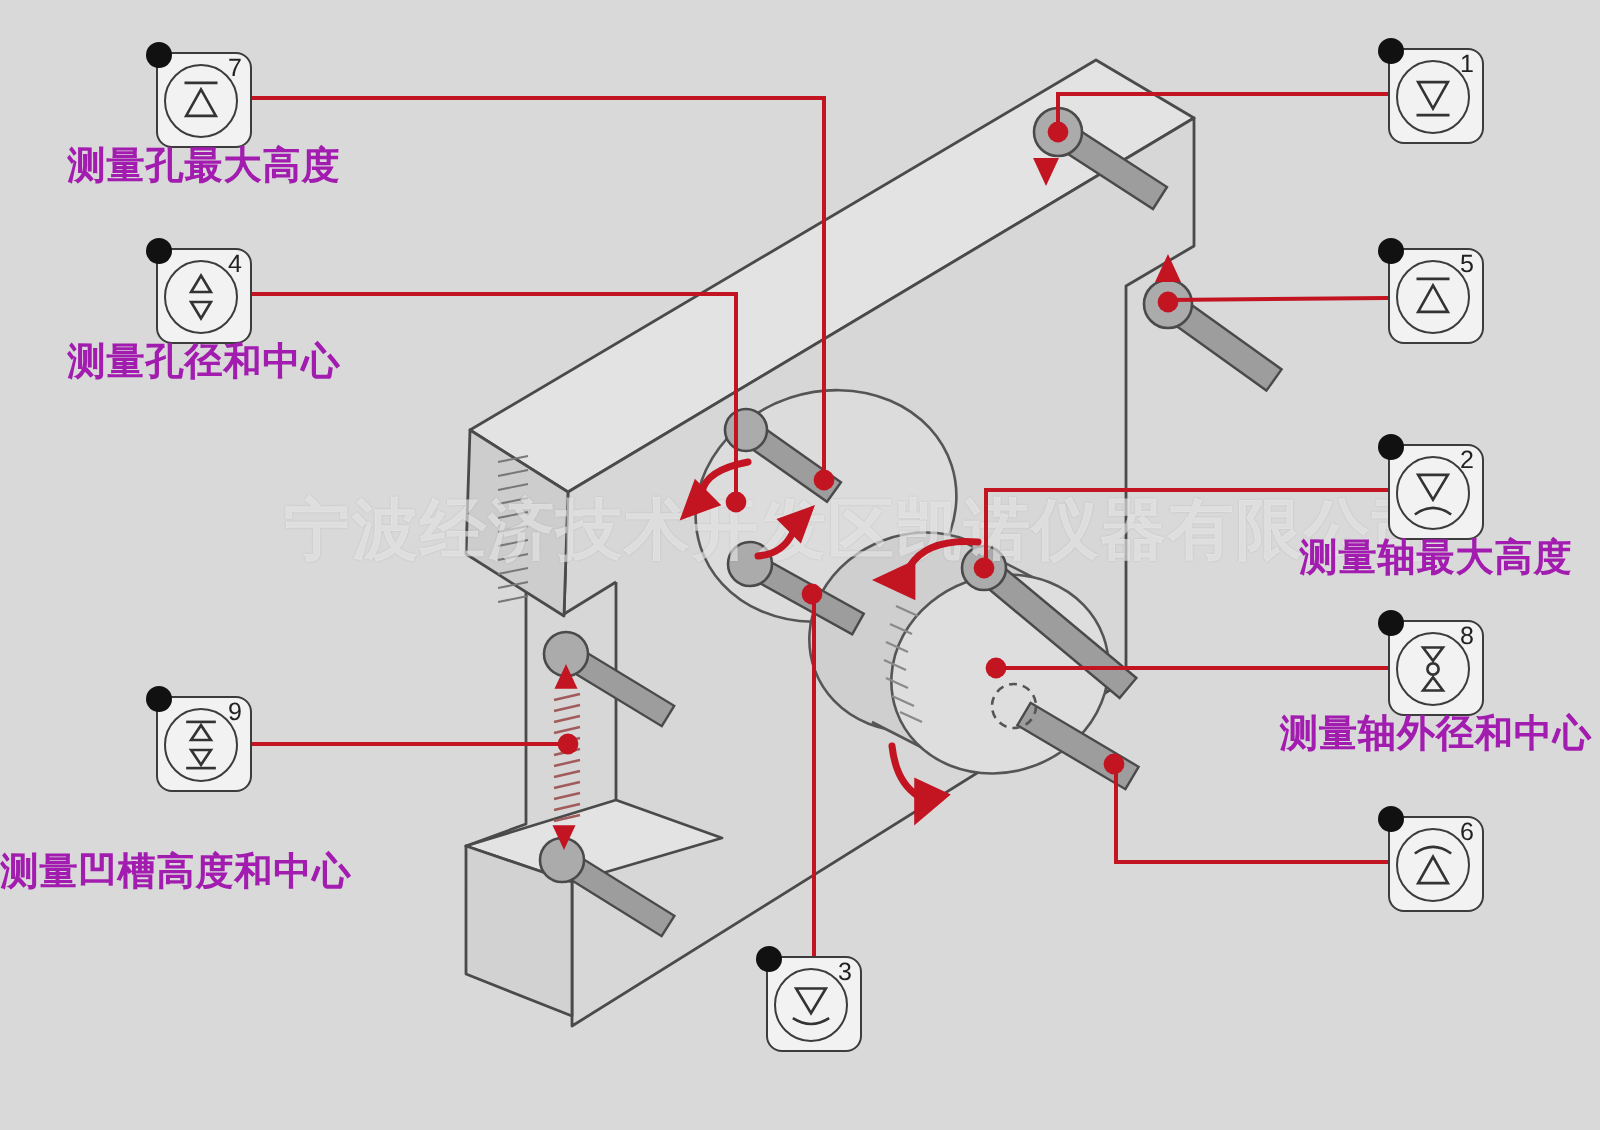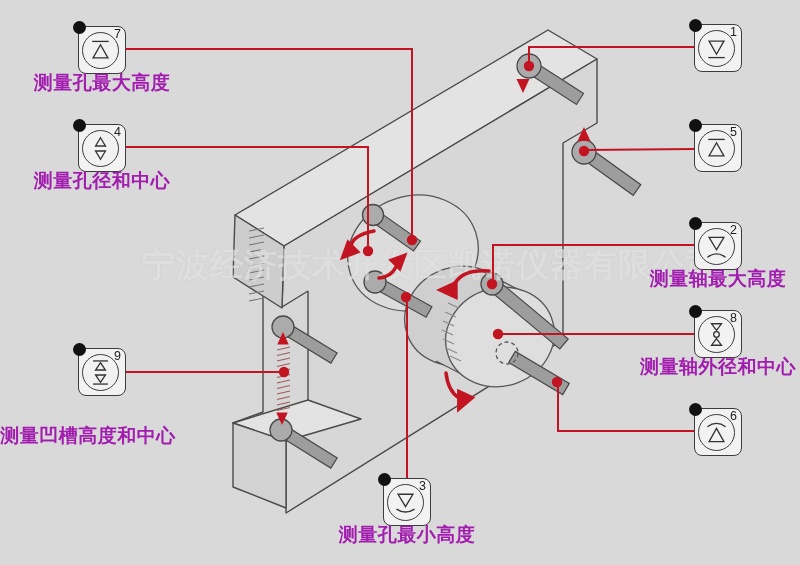--- a/index.html
+++ b/index.html
@@ -162,21 +162,20 @@
       <div class="icon" style="left: 383px; top: 478px;">
     <span class="corner-dot"></span>
     <span class="num">3</span>
     <span class="circle">
           <svg width="33" height="33" viewBox="-20 -20 40 40" fill="none" stroke="#333" stroke-width="1.6" stroke-linejoin="miter">
             <path d="M-9,-10 L9,-10 L0,5 Z"></path>
             <path d="M-11,8 Q0,15 11,8"></path>
           </svg>
         </span>
   </div>
-      <div class="icon-label" style="left: 407px; top: 522px;">测量孔最小高度</div>
       <div class="icon" style="left: 78px; top: 124px;">
     <span class="corner-dot"></span>
     <span class="num">4</span>
     <span class="circle">
           <svg width="33" height="33" viewBox="-20 -20 40 40" fill="none" stroke="#333" stroke-width="1.6" stroke-linejoin="miter">
             <path d="M-6,-3 L6,-3 L0,-13 Z"></path>
             <path d="M-6,3 L6,3 L0,13 Z"></path>
           </svg>
         </span>
   </div>

